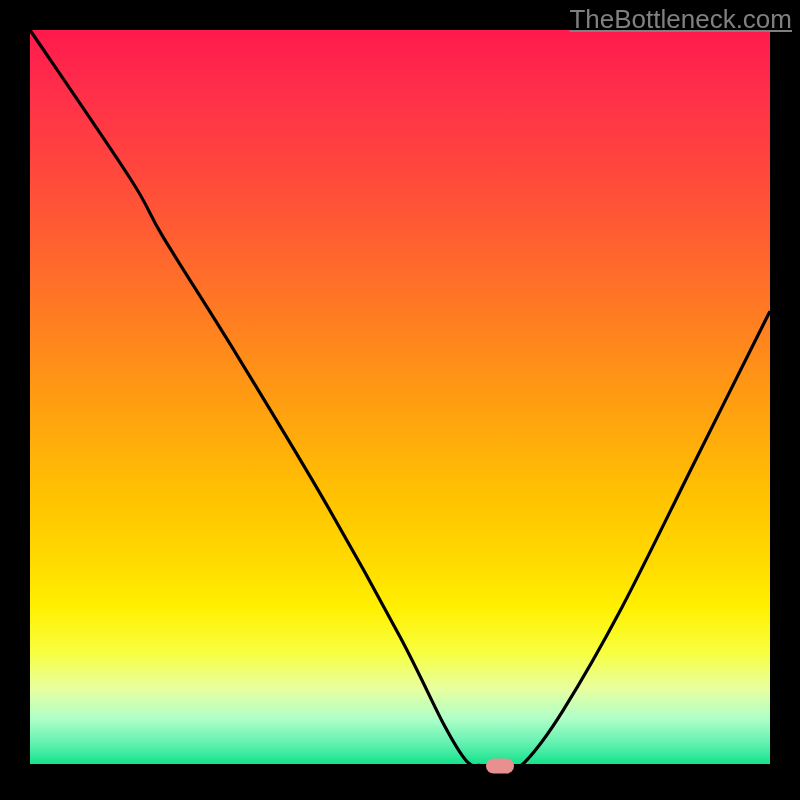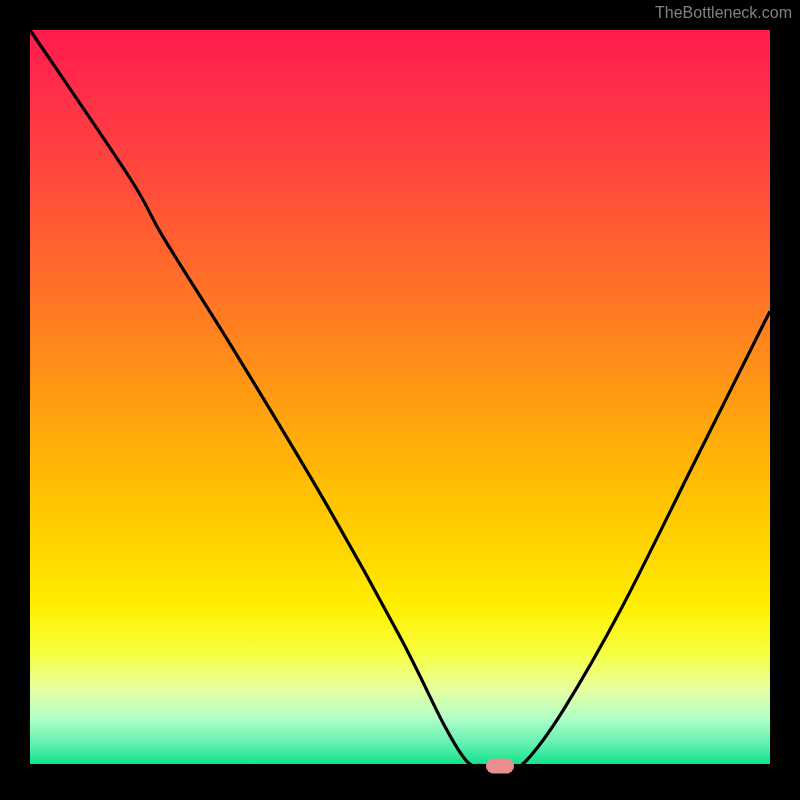--- a/index.html
+++ b/index.html
@@ -50,23 +50,24 @@
     width: 740px;
     height: 740px;
     overflow: visible;
   }
   .watermark {
     position: absolute;
     top: 4px;
     right: 8px;
     color: #808080;
     font-family: Arial, Helvetica, sans-serif;
-    font-size: 16px;
+    font-size: 26px;
     font-weight: 500;
     user-select: none;
+    text-decoration: underline;
   }
   .marker {
     position: absolute;
     width: 28px;
     height: 15px;
     background: #e88f8f;
     border-radius: 8px;
     transform: translate(-50%, -50%);
   }
 </style>

